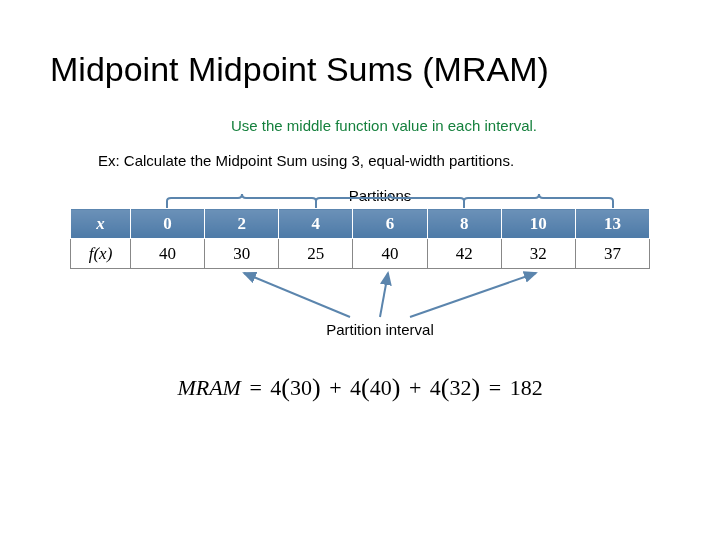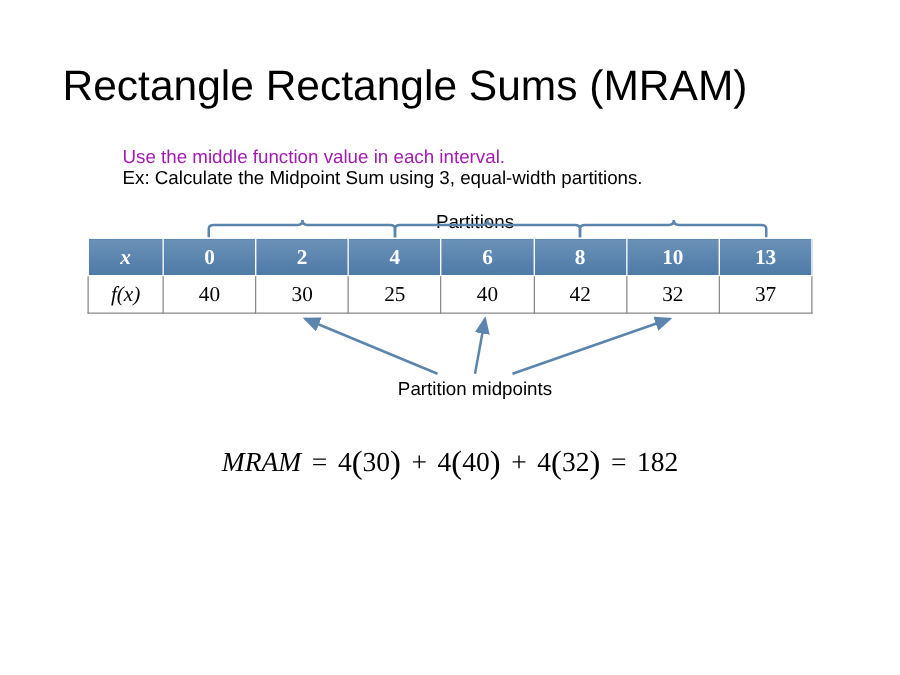--- a/index.html
+++ b/index.html
@@ -14,23 +14,24 @@
   .title {
     font-family: "Trebuchet MS", "Comic Sans MS", sans-serif;
     font-size: 34px;
     font-weight: 400;
     color: #000;
     margin-bottom: 28px;
     margin-top: 20px;
   }
   .instruction {
     font-size: 15px;
-    color: #a21caf;
+    color: #15803d;
     margin-left: 48px;
-    margin-bottom: 0;
+    margin-bottom: 18px;
+    text-align: center;
   }
   .example {
     font-size: 15px;
     color: #000;
     margin-left: 48px;
     margin-bottom: 18px;
   }
   .partitions-label {
     text-align: center;
     font-size: 15px;
@@ -107,21 +108,21 @@
     font-style: normal;
     margin: 0 3px;
   }
   .formula .num {
     font-style: normal;
   }
 </style>
 </head>
 <body>
 
-<div class="title">Rectangle Rectangle Sums (MRAM)</div>
+<div class="title">Midpoint Midpoint Sums (MRAM)</div>
 <div class="instruction">Use the middle function value in each interval.</div>
 <div class="example">Ex: Calculate the Midpoint Sum using 3, equal-width partitions.</div>
 <div class="partitions-label">Partitions</div>
 
 <div class="table-wrap">
   <svg class="brackets" viewBox="0 0 580 14">
 
     <path d="M97 14 L97 7 Q97 4 101 4 L168 4 Q172 4 172 0 Q172 4 176 4 L242 4 Q246 4 246 7 L246 14" stroke="#5b85ad" stroke-width="2" fill="none"></path>
 
     <path d="M246 14 L246 7 Q246 4 250 4 L316 4 Q320 4 320 0 Q320 4 324 4 L390 4 Q394 4 394 7 L394 14" stroke="#5b85ad" stroke-width="2" fill="none"></path>
@@ -160,21 +161,21 @@
         <path d="M0 0 L7 3 L0 6 Z" fill="#5b85ad"></path>
       </marker>
     </defs>
 
     <line x1="280" y1="48" x2="174" y2="4" stroke="#5b85ad" stroke-width="2" marker-end="url(#ah)"></line>
     <line x1="310" y1="48" x2="318" y2="4" stroke="#5b85ad" stroke-width="2" marker-end="url(#ah)"></line>
     <line x1="340" y1="48" x2="466" y2="4" stroke="#5b85ad" stroke-width="2" marker-end="url(#ah)"></line>
   </svg>
 </div>
 
-<div class="midpoints-label">Partition midpoints</div>
+<div class="midpoints-label">Partition interval</div>
 
 <div class="formula">
   <span>MRAM</span>
   <span class="eq">=</span>
   <span class="num">4</span><span class="paren">(</span><span class="num">30</span><span class="paren">)</span>
   <span class="eq">+</span>
   <span class="num">4</span><span class="paren">(</span><span class="num">40</span><span class="paren">)</span>
   <span class="eq">+</span>
   <span class="num">4</span><span class="paren">(</span><span class="num">32</span><span class="paren">)</span>
   <span class="eq">=</span>

